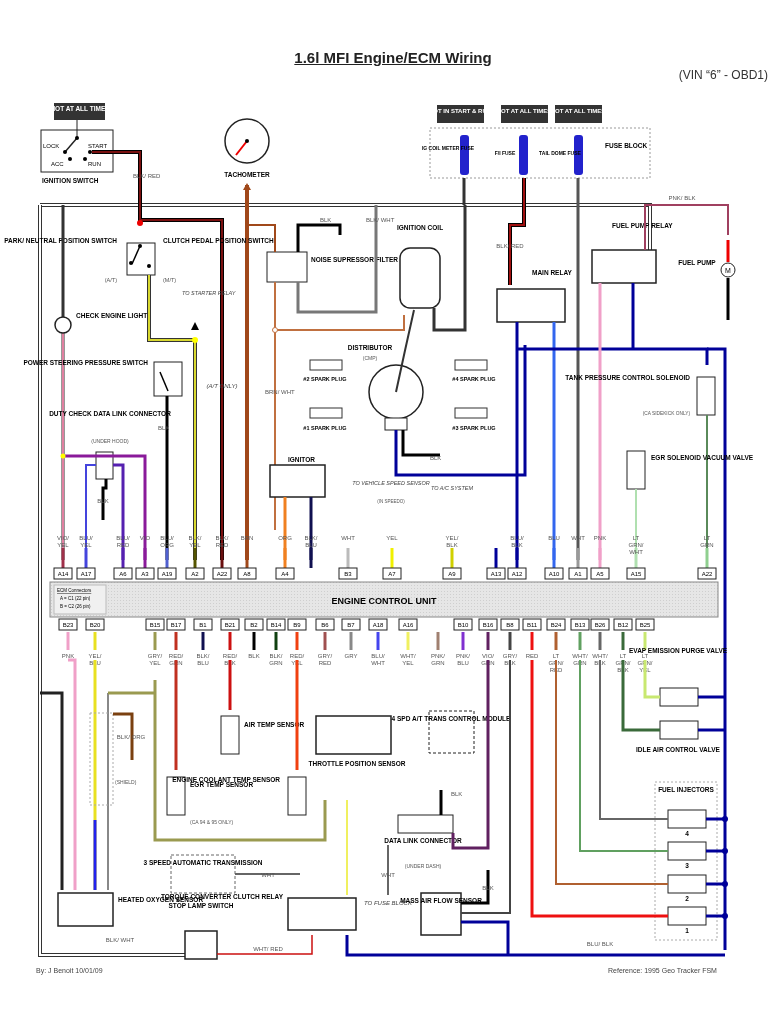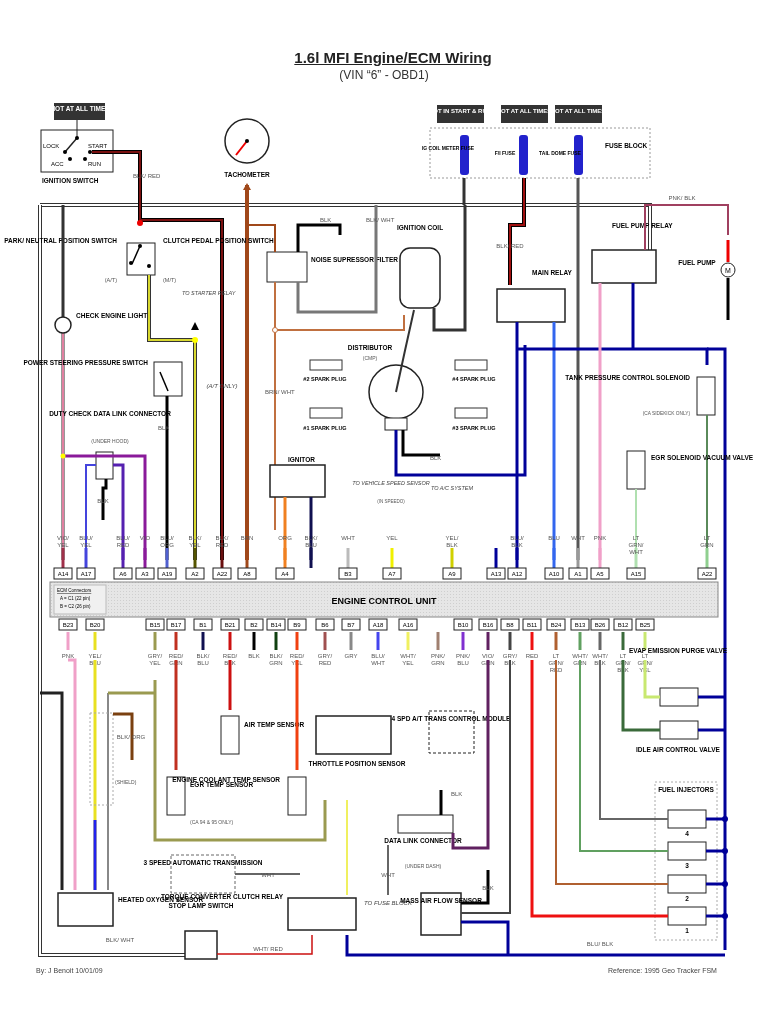--- a/index.html
+++ b/index.html
@@ -1,20 +1,20 @@
 <!DOCTYPE html>
 <html><head>
 <meta charset="utf-8">
 <style>
   html,body{margin:0;padding:0;background:#fff;}
   body{width:768px;height:1024px;position:relative;overflow:hidden;font-family:"Liberation Sans",sans-serif;color:#222;}
   #diagram{position:absolute;left:0;top:0;}
   .title{position:absolute;left:9px;width:768px;text-align:center;top:49px;font-size:15px;font-weight:bold;}
   .title span{text-decoration:underline;}
-  .subtitle{position:absolute;left:0;width:768px;text-align:center;top:68px;font-size:12px;color:#333;}
+  .subtitle{position:absolute;left:0;width:768px;text-align:right;top:68px;font-size:12px;color:#333;}
   .footer-l{position:absolute;left:36px;top:967px;font-size:7px;color:#444;}
   .footer-r{position:absolute;left:608px;top:967px;font-size:7px;color:#444;}
 </style>
 </head>
 <body>
 
 <div class="title"><span>1.6l MFI Engine/ECM Wiring</span></div>
 <div class="subtitle">(VIN “6” - OBD1)</div>
 
 <svg id="diagram" width="768" height="1024" viewBox="0 0 768 1024" xmlns="http://www.w3.org/2000/svg" font-family="Liberation Sans, sans-serif">

